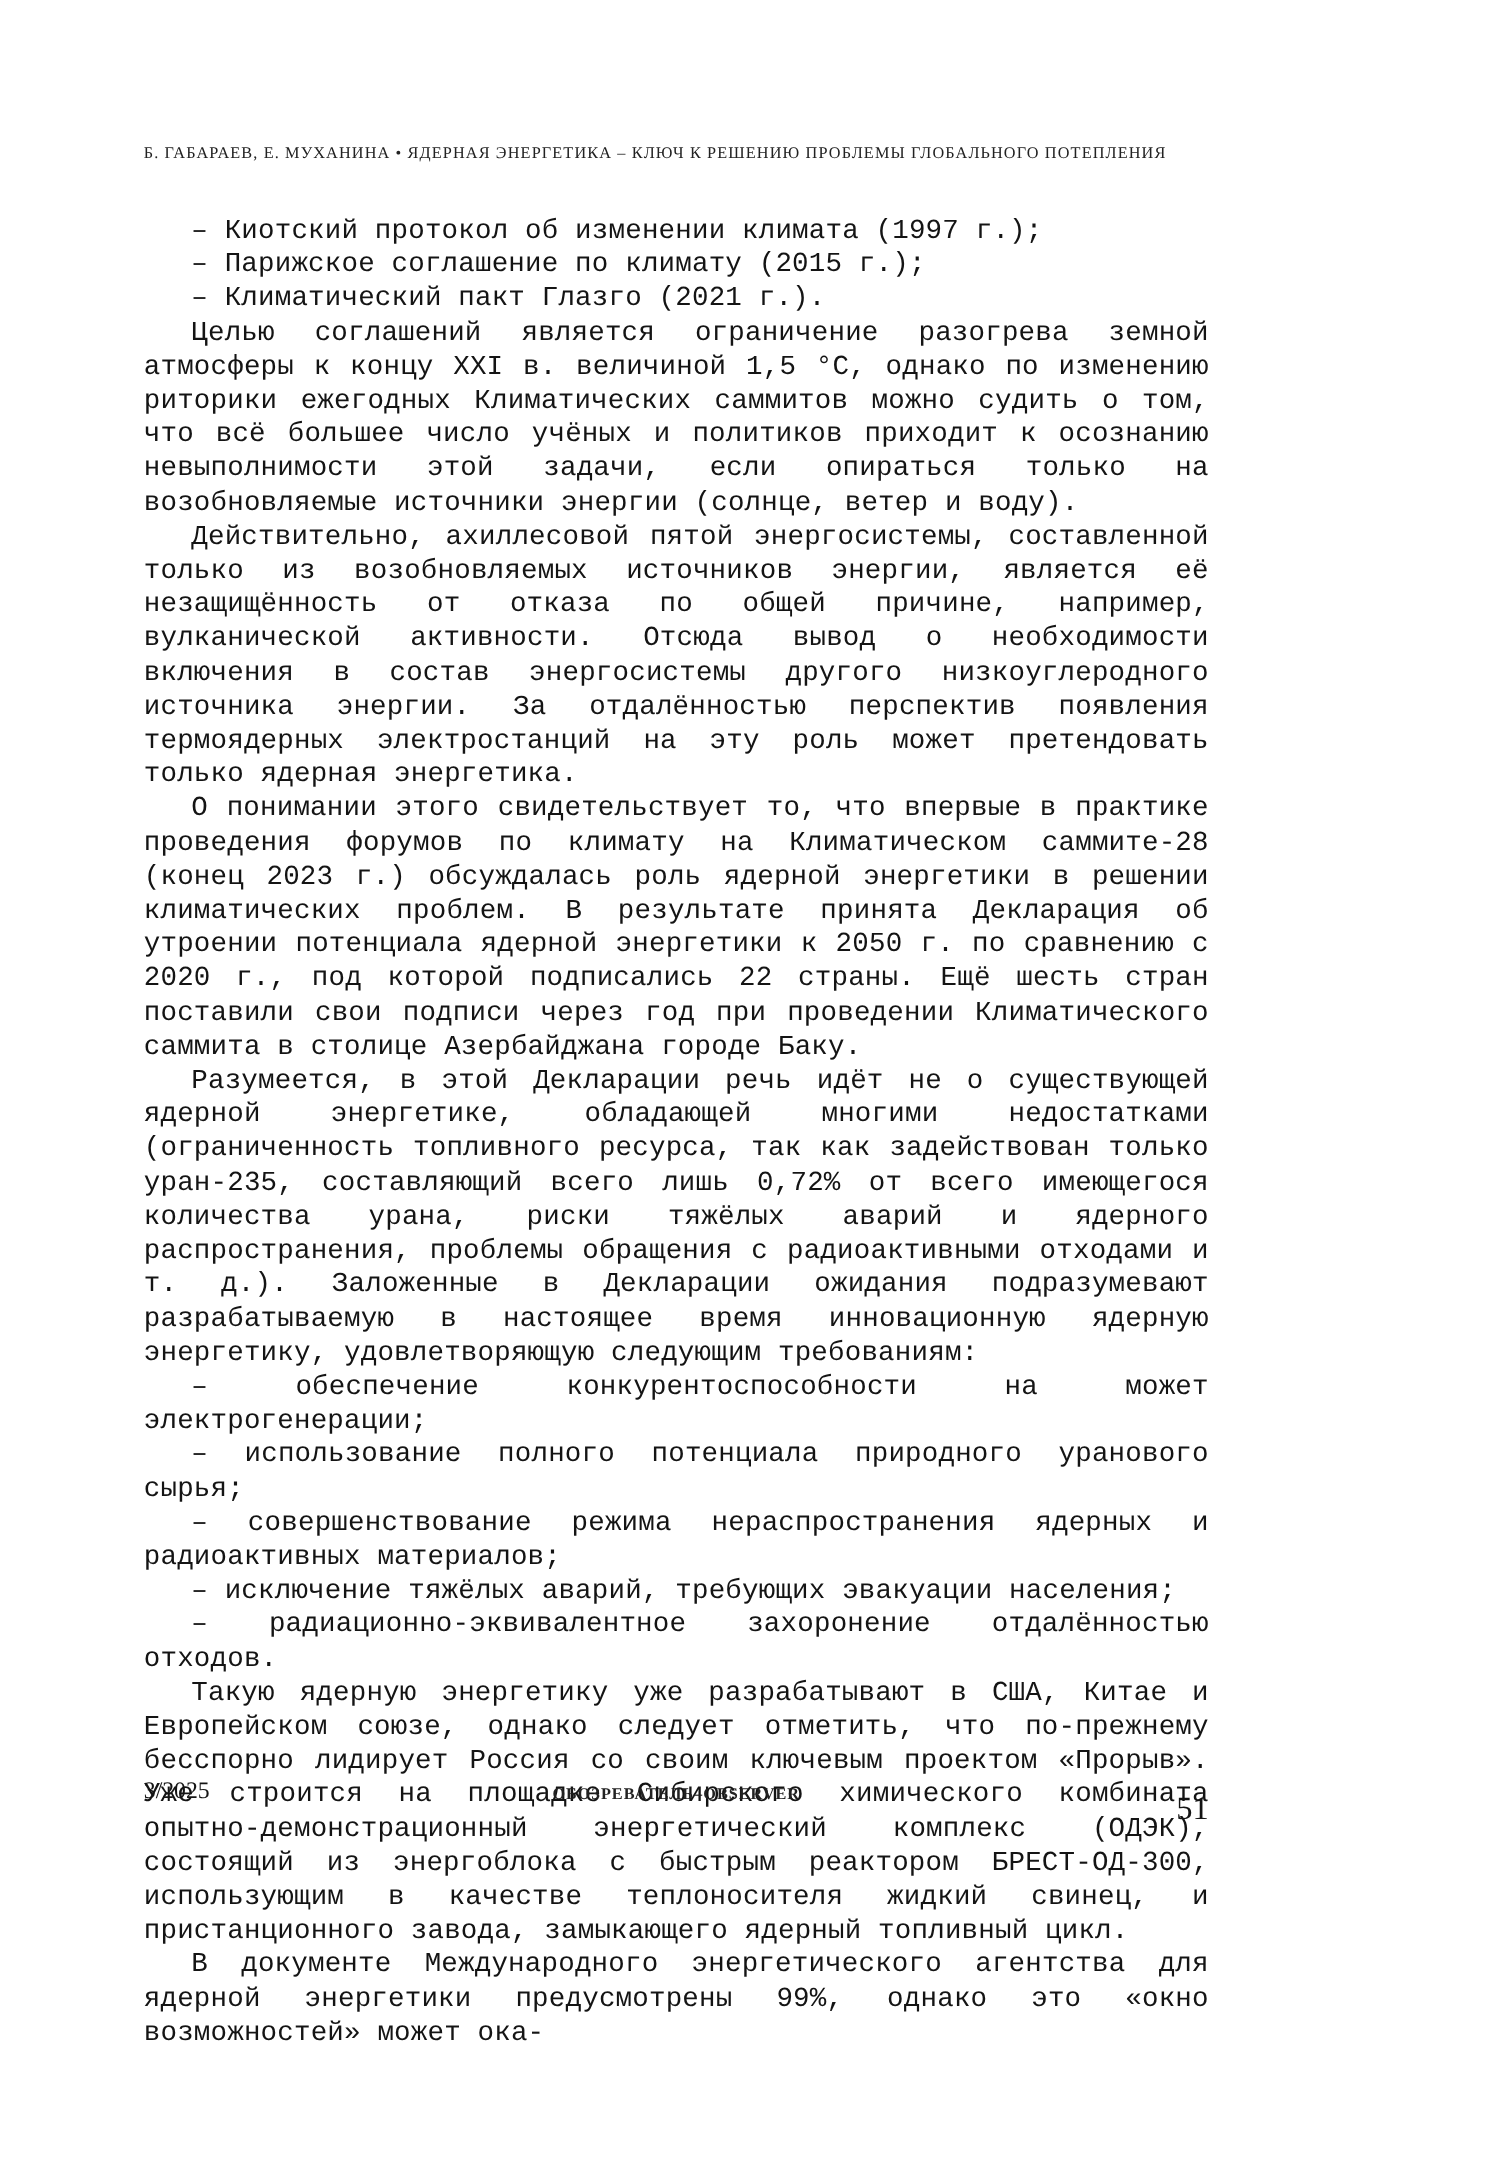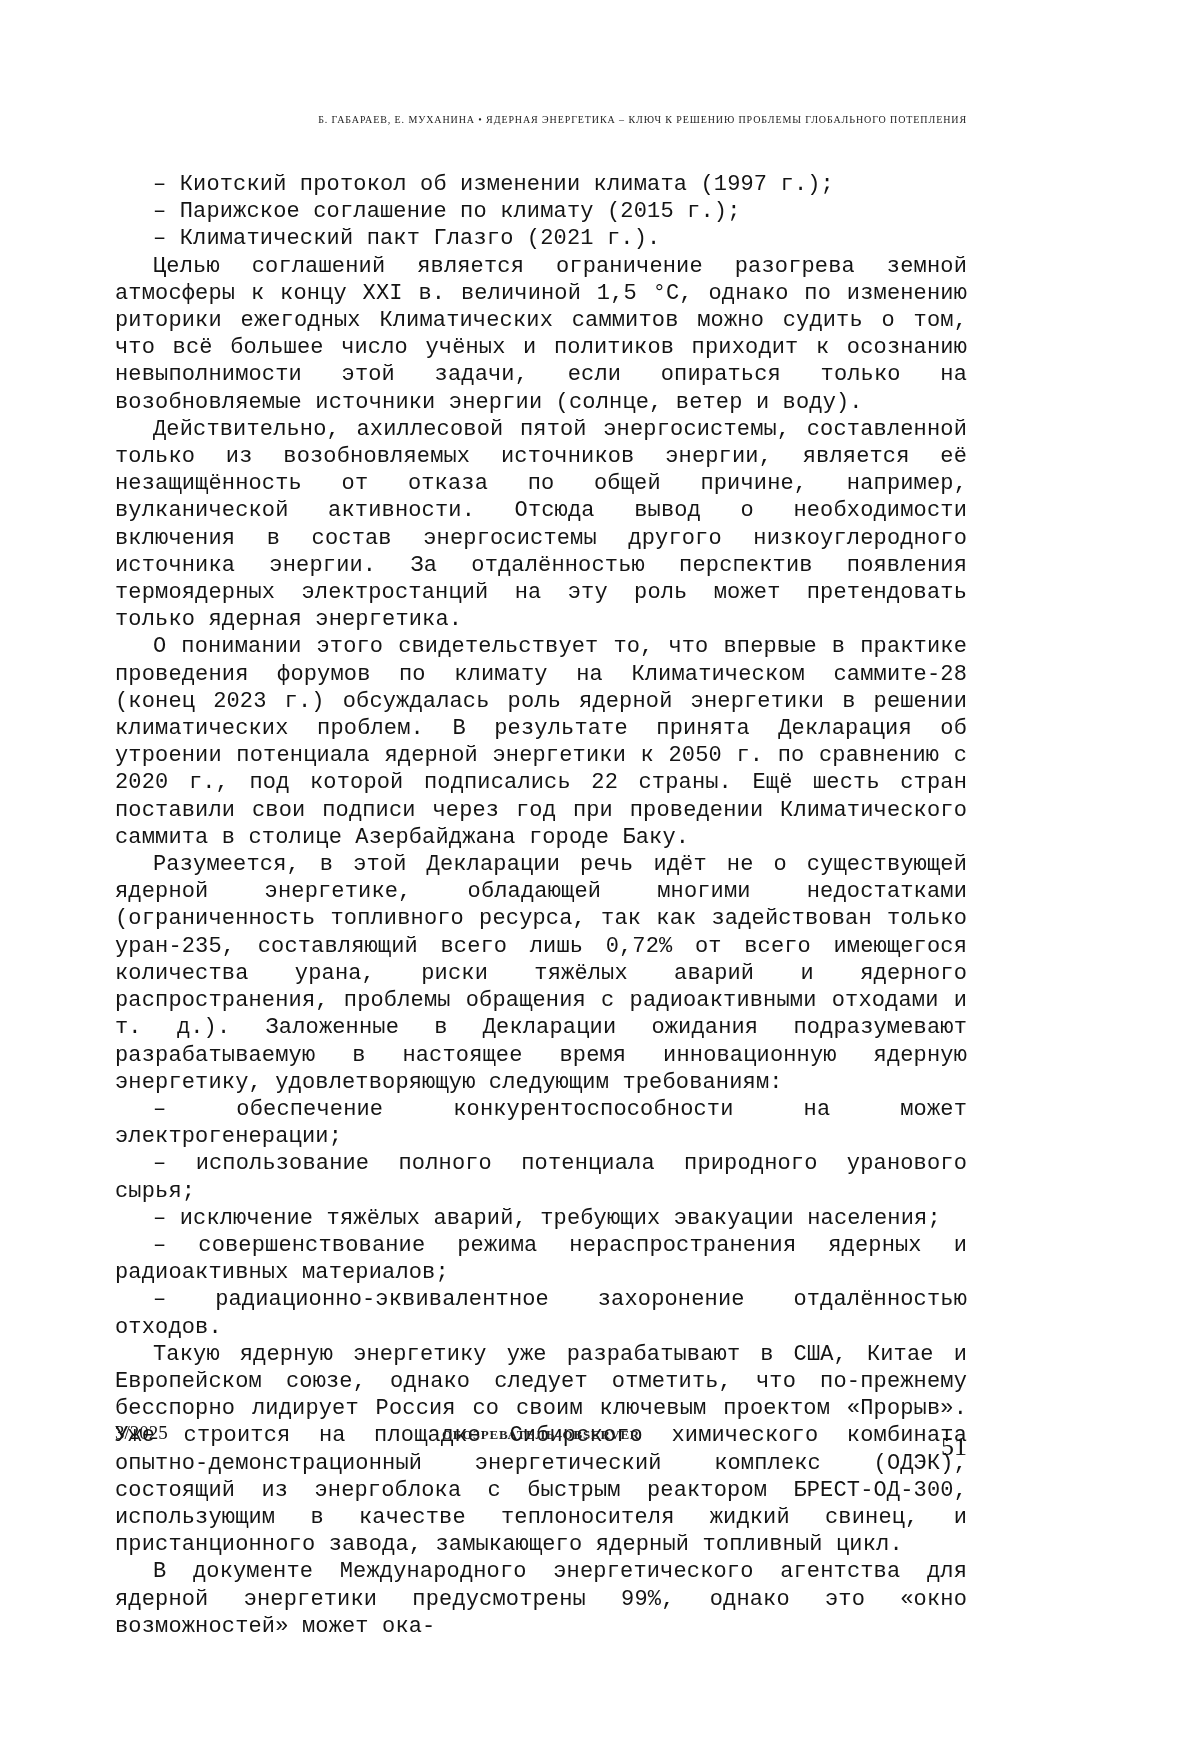--- a/index.html
+++ b/index.html
@@ -14,22 +14,22 @@
     background: #ffffff;
     color: #141414;
     font-family: "Liberation Serif", "DejaVu Serif", serif;
     overflow: hidden;
   }
   .running-head {
     position: absolute;
     top: 114px;
     left: 115px;
     width: 852px;
-    text-align: right;
-    font-size: 10px;
+    text-align: left;
+    font-size: 13px;
     letter-spacing: 0.9px;
     color: #222222;
     white-space: nowrap;
   }
   .article {
     position: absolute;
     top: 171px;
     left: 115px;
     width: 852px;
     font-size: 22px;
@@ -83,22 +83,22 @@
   <div class="article">
       <p class="list-item">– Киотский протокол об изменении климата (1997 г.);</p>
       <p class="list-item">– Парижское соглашение по климату (2015 г.);</p>
       <p class="list-item">– Климатический пакт Глазго (2021 г.).</p>
       <p class="paragraph">Целью соглашений является ограничение разогрева земной атмосферы к концу XXI в. величиной 1,5 °С, однако по изменению риторики ежегодных Климатических саммитов можно судить о том, что всё большее число учёных и политиков приходит к осознанию невыполнимости этой задачи, если опираться только на возобновляемые источники энергии (солнце, ветер и воду).</p>
       <p class="paragraph">Действительно, ахиллесовой пятой энергосистемы, составленной только из возобновляемых источников энергии, является её незащищённость от отказа по общей причине, например, вулканической активности. Отсюда вывод о необходимости включения в состав энергосистемы другого низкоуглеродного источника энергии. За отдалённостью перспектив появления термоядерных электростанций на эту роль может претендовать только ядерная энергетика.</p>
       <p class="paragraph">О понимании этого свидетельствует то, что впервые в практике проведения форумов по климату на Климатическом саммите-28 (конец 2023 г.) обсуждалась роль ядерной энергетики в решении климатических проблем. В результате принята Декларация об утроении потенциала ядерной энергетики к 2050 г. по сравнению с 2020 г., под которой подписались 22 страны. Ещё шесть стран поставили свои подписи через год при проведении Климатического саммита в столице Азербайджана городе Баку.</p>
       <p class="paragraph">Разумеется, в этой Декларации речь идёт не о существующей ядерной энергетике, обладающей многими недостатками (ограниченность топливного ресурса, так как задействован только уран-235, составляющий всего лишь 0,72% от всего имеющегося количества урана, риски тяжёлых аварий и ядерного распространения, проблемы обращения с радиоактивными отходами и т. д.). Заложенные в Декларации ожидания подразумевают разрабатываемую в настоящее время инновационную ядерную энергетику, удовлетворяющую следующим требованиям:</p>
       <p class="list-item">– обеспечение конкурентоспособности на может электрогенерации;</p>
       <p class="list-item">– использование полного потенциала природного уранового сырья;</p>
+      <p class="list-item">– совершенствование режима нераспространения ядерных и радиоактивных материалов;</p>
       <p class="list-item">– исключение тяжёлых аварий, требующих эвакуации населения;</p>
-      <p class="list-item">– совершенствование режима нераспространения ядерных и радиоактивных материалов;</p>
       <p class="list-item">– радиационно-эквивалентное захоронение отдалённостью отходов.</p>
       <p class="paragraph">Такую ядерную энергетику уже разрабатывают в США, Китае и Европейском союзе, однако следует отметить, что по-прежнему бесспорно лидирует Россия со своим ключевым проектом «Прорыв». Уже строится на площадке Сибирского химического комбината опытно-демонстрационный энергетический комплекс (ОДЭК), состоящий из энергоблока с быстрым реактором БРЕСТ-ОД-300, использующим в качестве теплоносителя жидкий свинец, и пристанционного завода, замыкающего ядерный топливный цикл.</p>
       <p class="paragraph">В документе Международного энергетического агентства для ядерной энергетики предусмотрены 99%, однако это «окно возможностей» может ока-</p>
     </div>
 
   <div class="footer">
     <span class="issue">3/2025</span>
     <span class="journal">ОБОЗРЕВАТЕЛЬ–OBSERVER</span>
     <span class="pagenum">51</span>
   </div>

